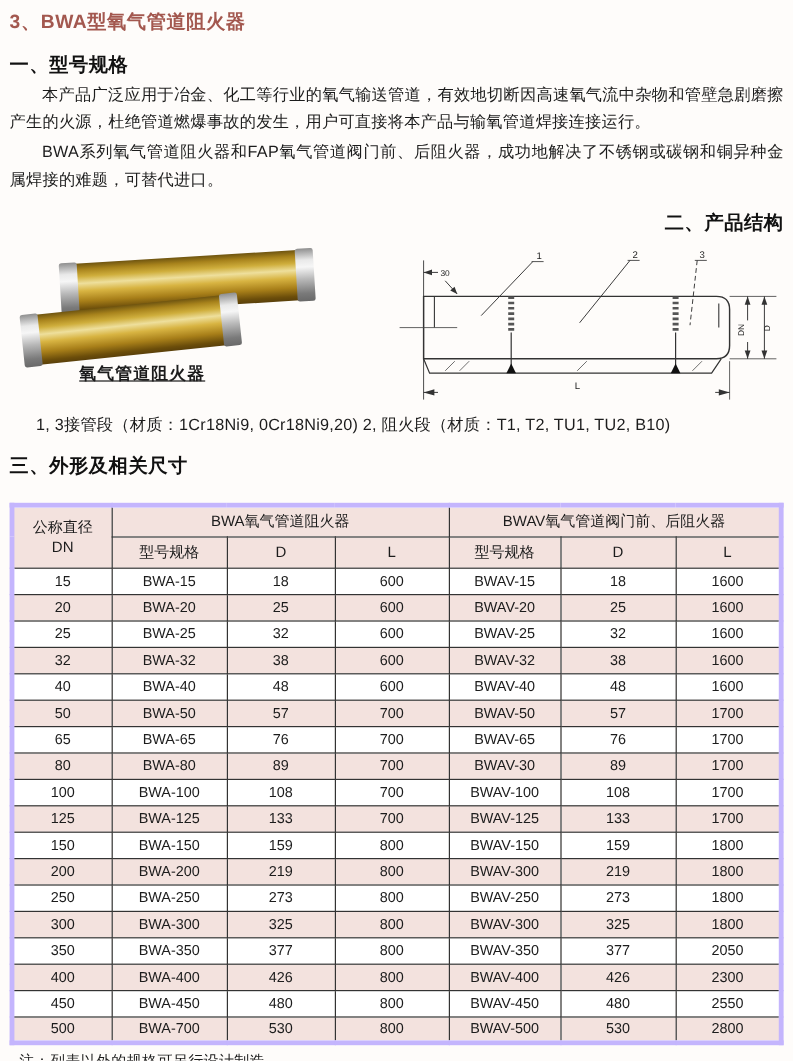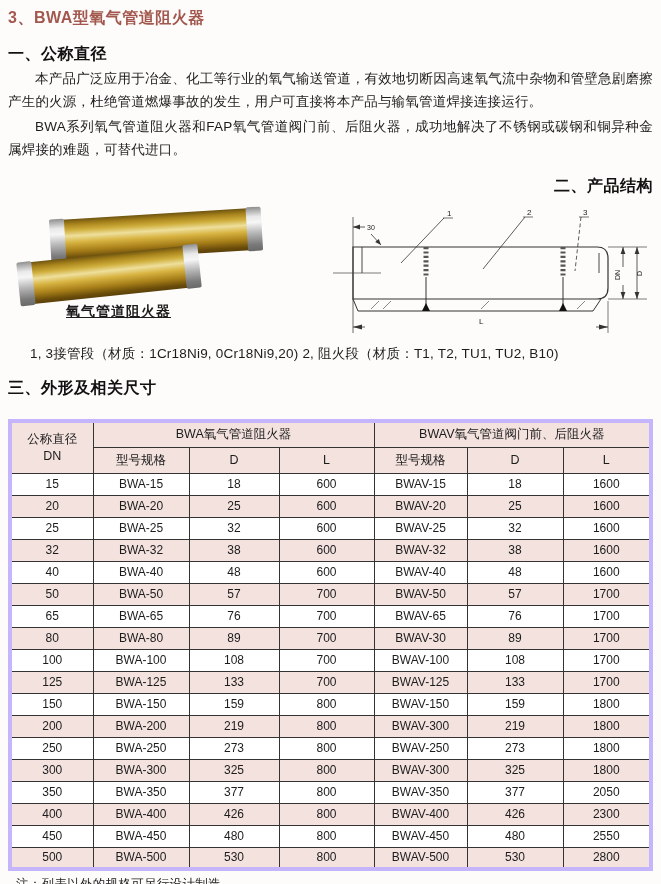--- a/index.html
+++ b/index.html
@@ -76,21 +76,21 @@
 
   .note-line { font-size: 12.5px; margin: 5px 0 0 8px; letter-spacing: 0.3px; }
 </style>
 </head>
 <body>
 
 <div class="page">
 
   <div class="doc-title">3、BWA型氧气管道阻火器</div>
 
-  <h2 class="sec">一、公称直径</h2>
+  <h2 class="sec">一、型号规格</h2>
   <p class="body-para">本产品广泛应用于冶金、化工等行业的氧气输送管道，有效地切断因高速氧气流中杂物和管壁急剧磨擦产生的火源，杜绝管道燃爆事故的发生，用户可直接将本产品与输氧管道焊接连接运行。</p>
   <p class="body-para">BWA系列氧气管道阻火器和FAP氧气管道阀门前、后阻火器，成功地解决了不锈钢或碳钢和铜异种金属焊接的难题，可替代进口。</p>
 
   <h2 class="sec structure-sec">二、产品结构</h2>
 
   <div class="structure-row">
 
     <div class="photo">
       <div class="cyl cyl1">
         <div class="bodyg"></div>
@@ -351,21 +351,21 @@
           <td>450</td>
           <td>BWA-450</td>
           <td>480</td>
           <td>800</td>
           <td>BWAV-450</td>
           <td>480</td>
           <td>2550</td>
         </tr>
         <tr class="alt">
           <td>500</td>
-          <td>BWA-500</td>
+          <td>BWA-700</td>
           <td>530</td>
           <td>800</td>
           <td>BWAV-500</td>
           <td>530</td>
           <td>2800</td>
         </tr>
       </tbody>
   </table>
 
   <p class="note-line">注：列表以外的规格可另行设计制造。</p>

